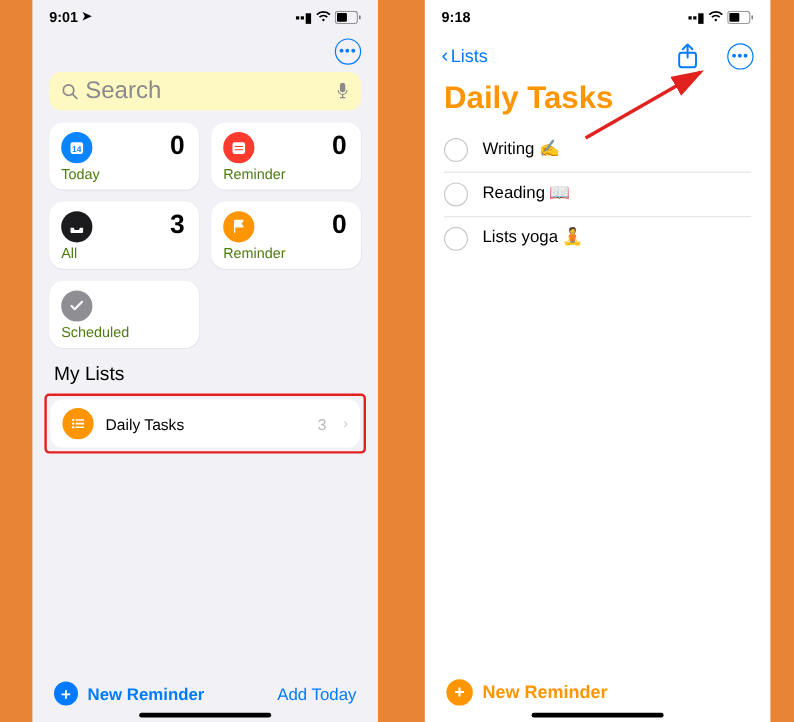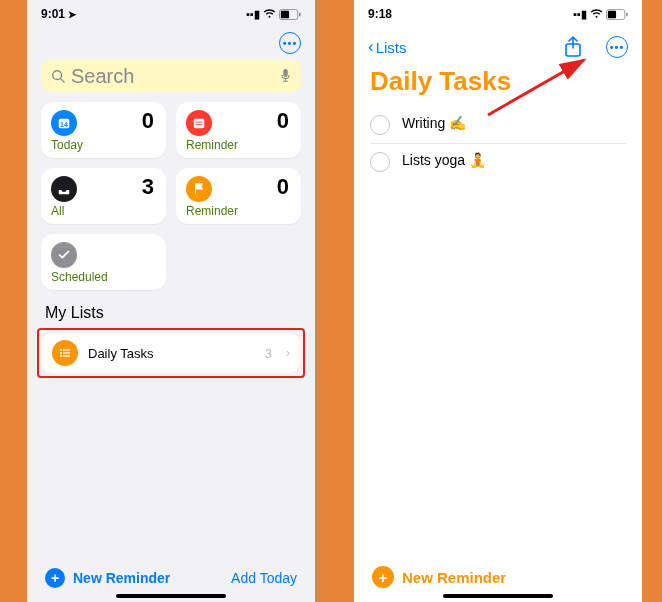--- a/index.html
+++ b/index.html
@@ -230,20 +230,24 @@
 
   <div class="title-r">Daily Tasks</div>
 
   <div class="tasks">
     <div class="task">
       <div class="radio"></div>
       <span>Writing ✍️</span>
     </div>
     <div class="task">
       <div class="radio"></div>
+      <span>Reading 📖</span>
+    </div>
+    <div class="task">
+      <div class="radio"></div>
       <span>Lists yoga 🧘</span>
     </div>
   </div>
 
   <div class="bottombar-r">
     <div class="plusc-o">+</div>
     <span>New Reminder</span>
   </div>
   <div class="homebar"></div>
 </div>

